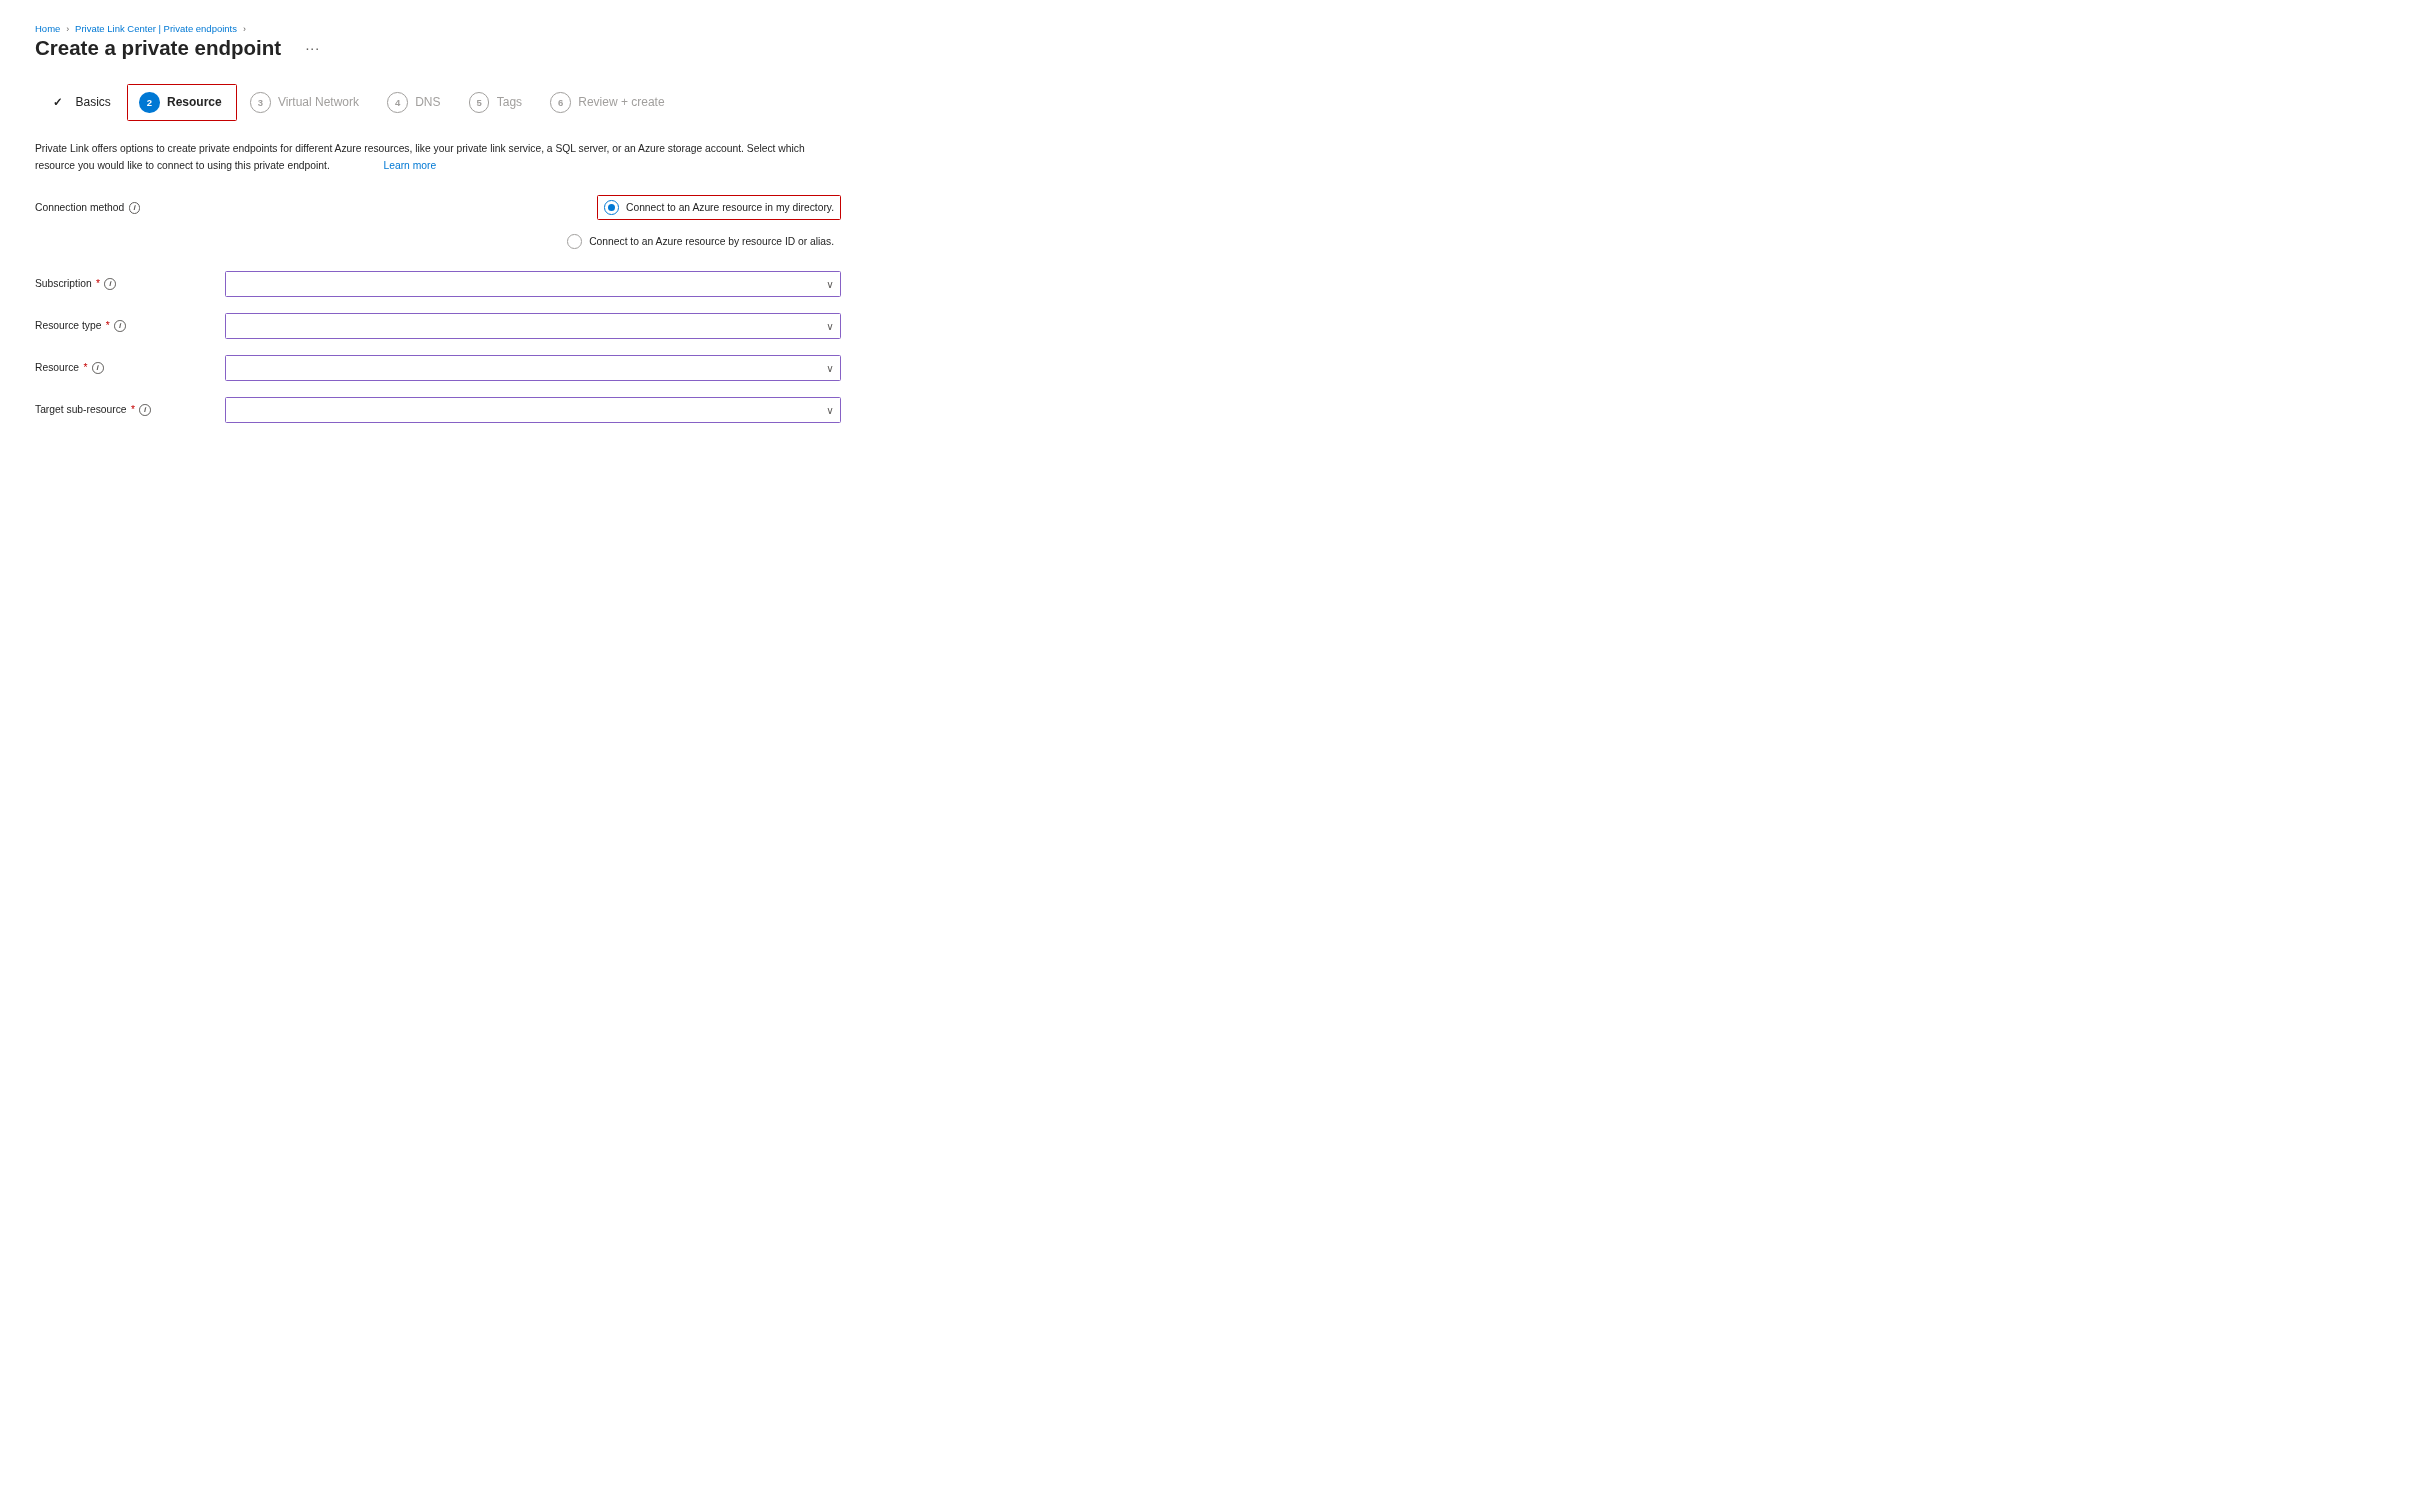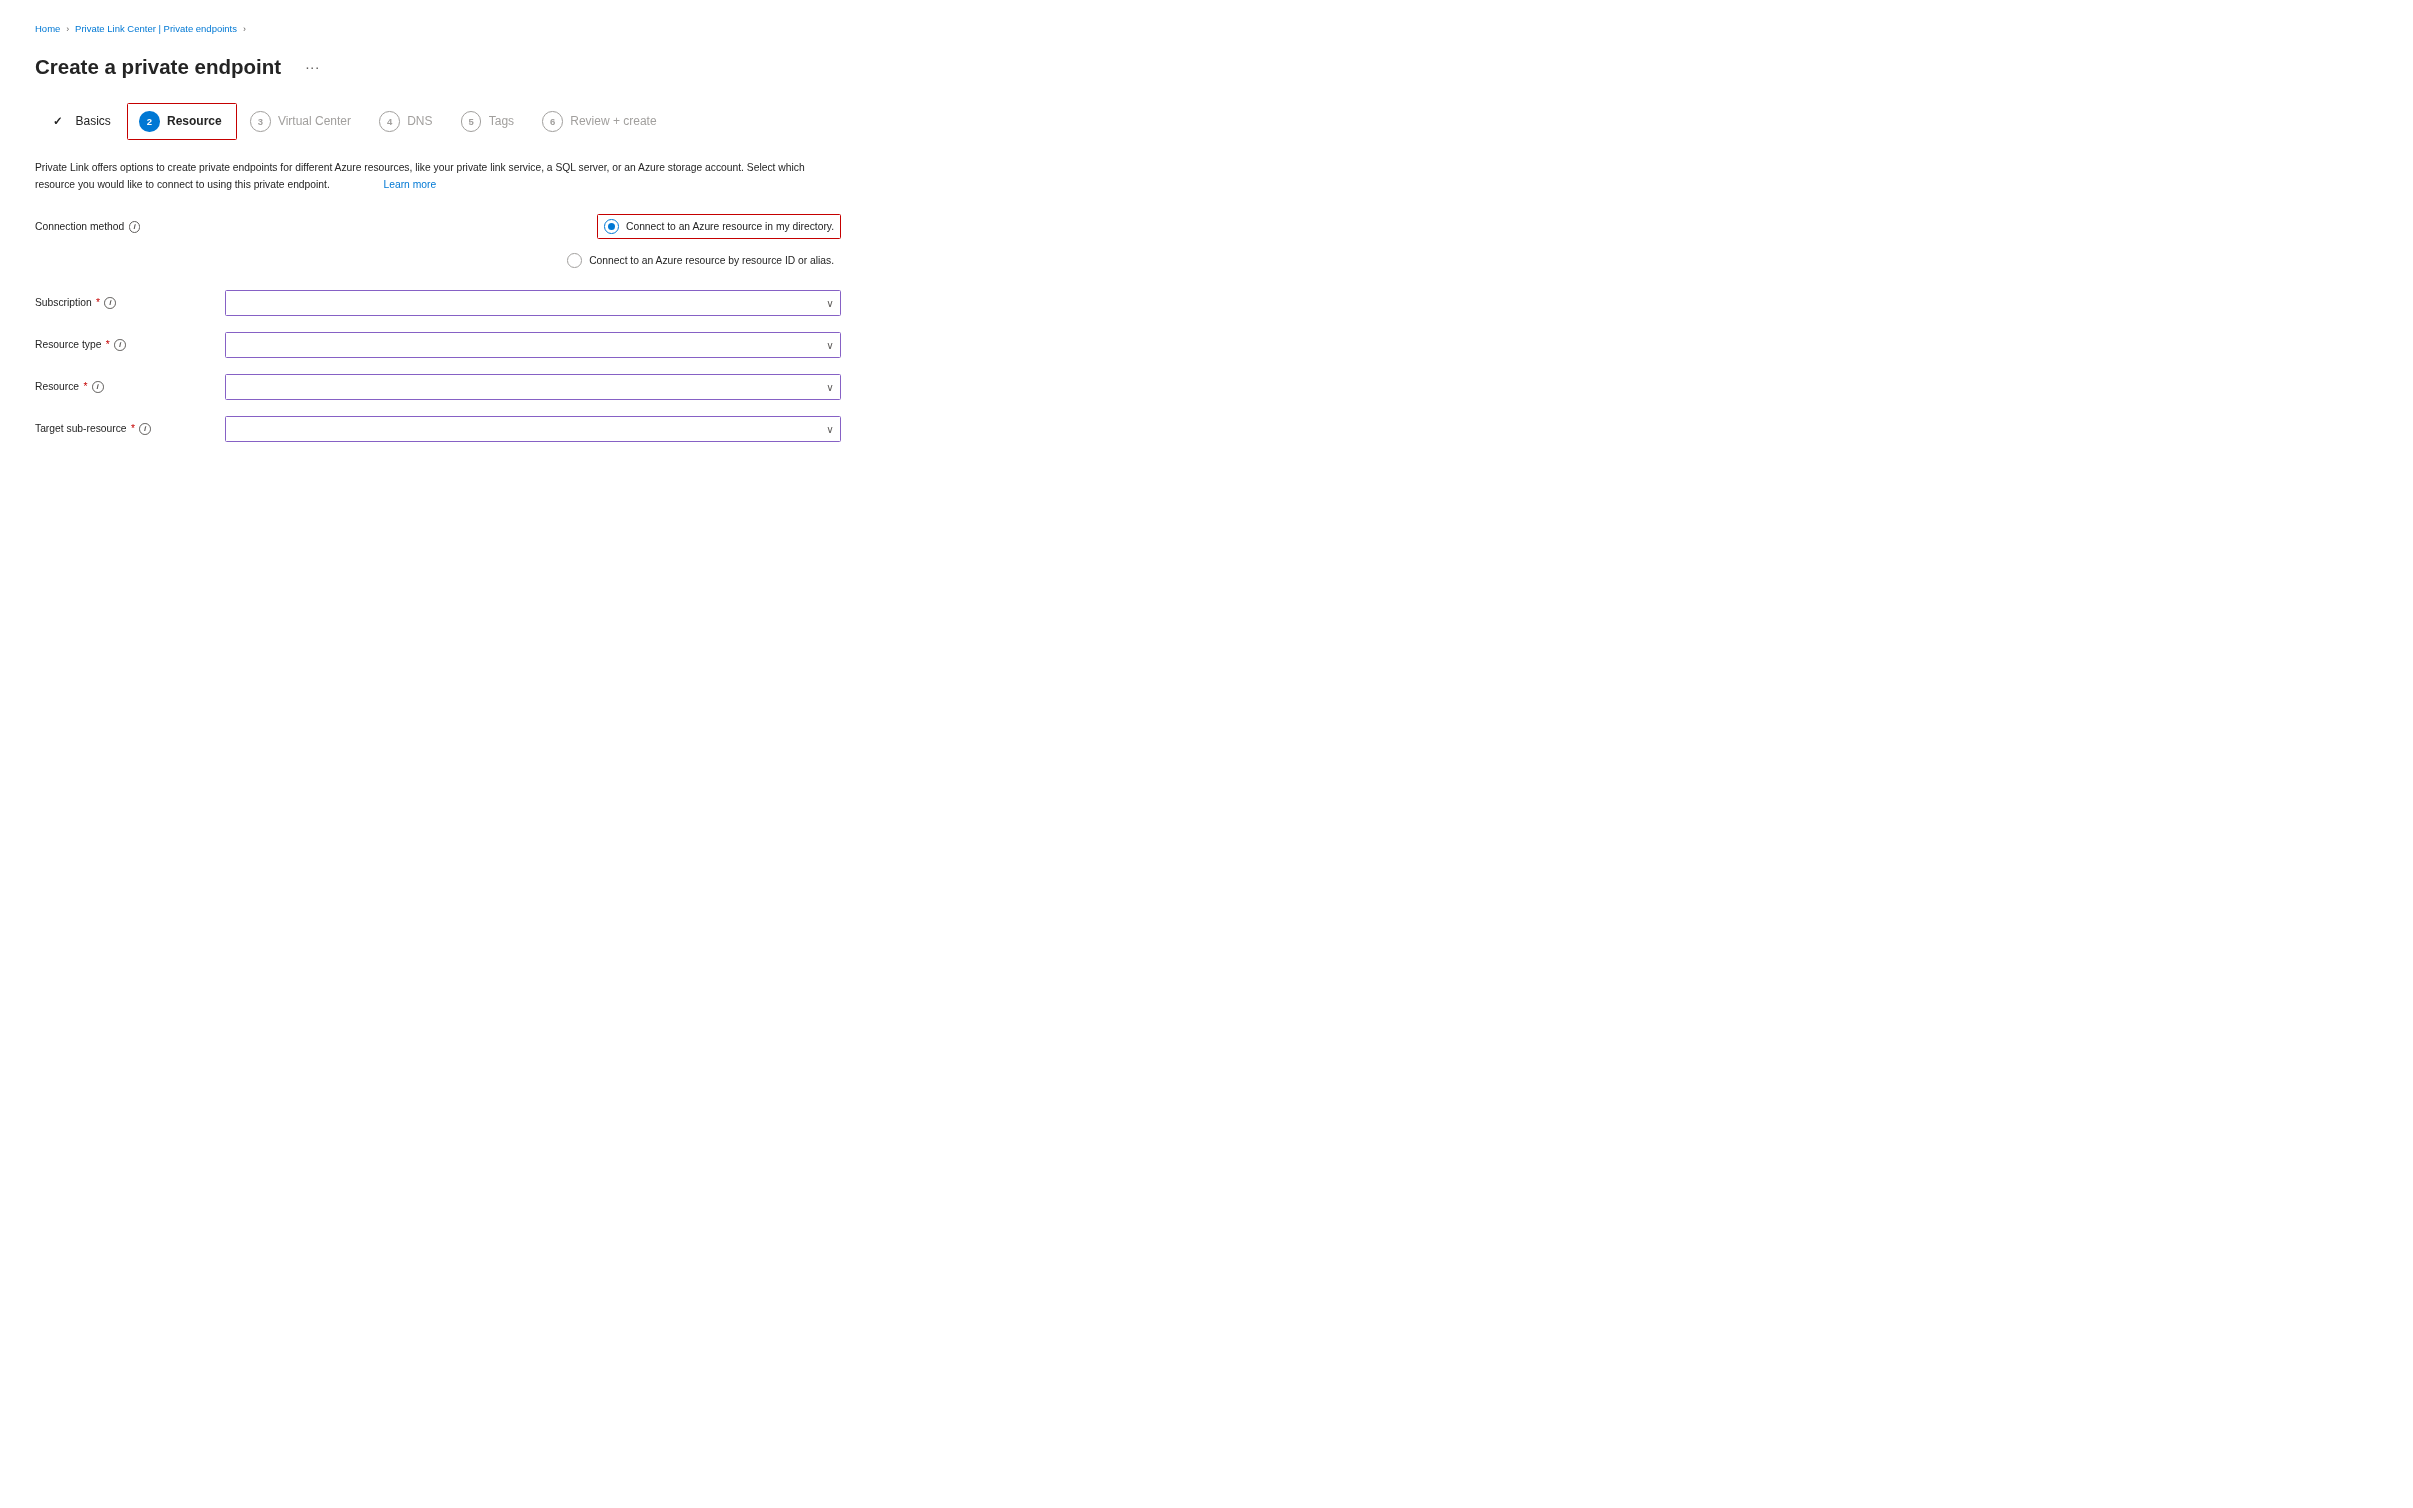--- a/index.html
+++ b/index.html
@@ -7,21 +7,21 @@
       font-family: 'Segoe UI', -apple-system, BlinkMacSystemFont, sans-serif;
       background: #ffffff;
       color: #242424;
       padding: 23.4px 35px;
       font-size: 10.3px;
     }
     .breadcrumb {
       display: flex;
       align-items: center;
       gap: 5.9px;
-      margin-bottom: 21px;
+      margin-bottom: 2px;
       font-size: 9.5px;
     }
     .breadcrumb a {
       color: #0078d4;
       text-decoration: none;
     }
     .breadcrumb-sep {
       color: #605e5c;
       font-size: 8.8px;
     }
@@ -267,21 +267,21 @@
     <span class="step-label">Basics</span>
   </div>
 
   <div class="step active">
     <span class="step-circle active-circle">2</span>
     <span class="step-label">Resource</span>
   </div>
 
   <div class="step">
     <span class="step-circle inactive">3</span>
-    <span class="step-label inactive-label">Virtual Center</span>
+    <span class="step-label inactive-label">Virtual Network</span>
   </div>
 
   <div class="step">
     <span class="step-circle inactive">4</span>
     <span class="step-label inactive-label">DNS</span>
   </div>
 
   <div class="step">
     <span class="step-circle inactive">5</span>
     <span class="step-label inactive-label">Tags</span>

